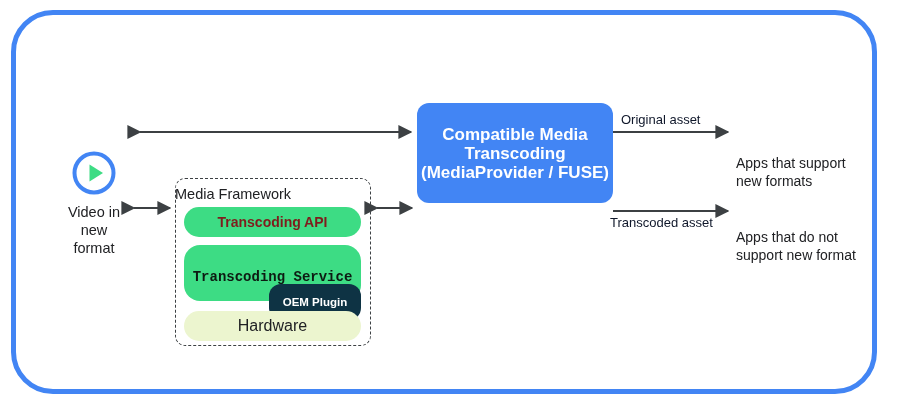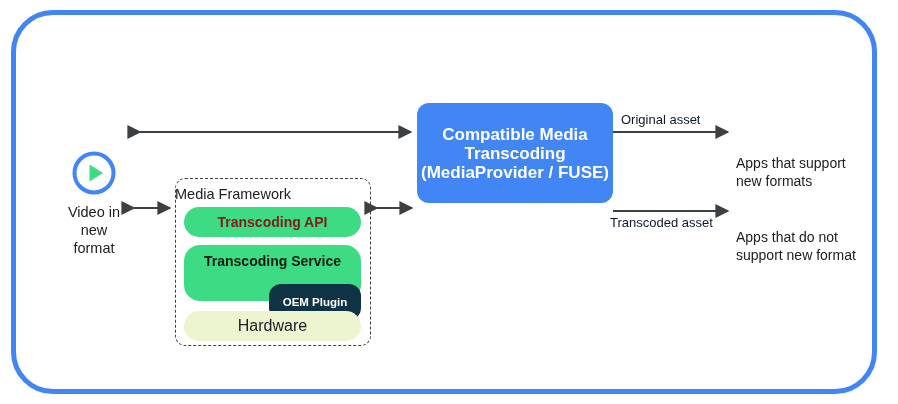--- a/index.html
+++ b/index.html
@@ -92,21 +92,22 @@
   #transcoding-service {
     left: 184px;
     top: 245px;
     width: 177px;
     height: 56px;
     background: #3DDC84;
     color: #0d1b12;
     font-size: 14px;
     font-weight: bold;
     align-items: flex-start;
-    padding-top: 8px;
+    padding-top: 24px;
+    font-family: Liberation Mono, monospace;
   }
   #oem-plugin {
     left: 269px;
     top: 284px;
     width: 92px;
     height: 36px;
     background: #0E3344;
     color: #ffffff;
     font-size: 11.5px;
     font-weight: bold;

